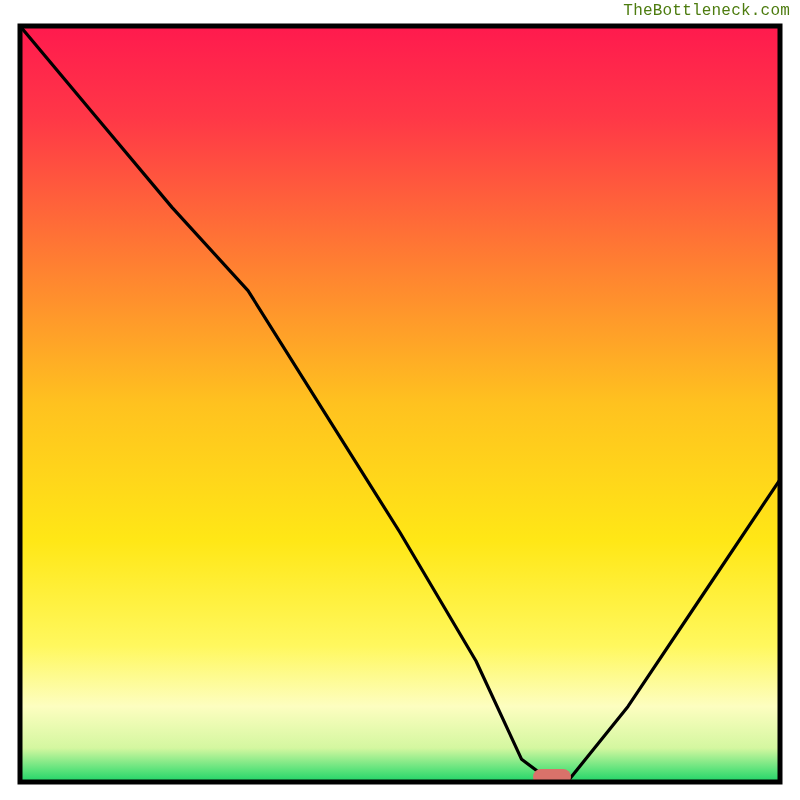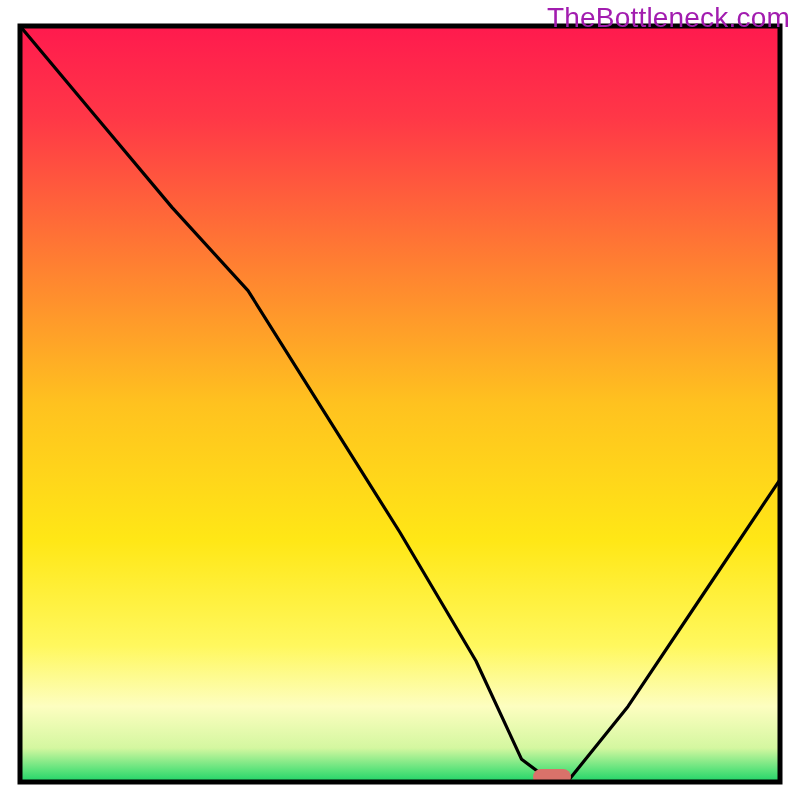--- a/index.html
+++ b/index.html
@@ -13,25 +13,26 @@
   .frame {
     position: relative;
     width: 800px;
     height: 800px;
     box-sizing: border-box;
   }
   .watermark {
     position: absolute;
     top: 2px;
     right: 10px;
-    color: #a21caf;
-    font-size: 28px;
+    color: #4d7c0f;
+    font-size: 16px;
     font-weight: 500;
     letter-spacing: 0.2px;
     z-index: 20;
+    font-family: Liberation Mono, monospace;
   }
   svg {
     display: block;
     position: absolute;
     top: 0;
     left: 0;
   }
 </style>
 </head>
 <body>

